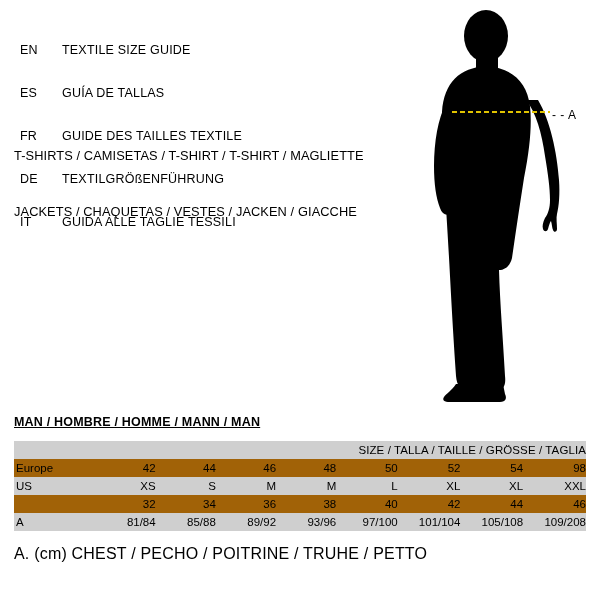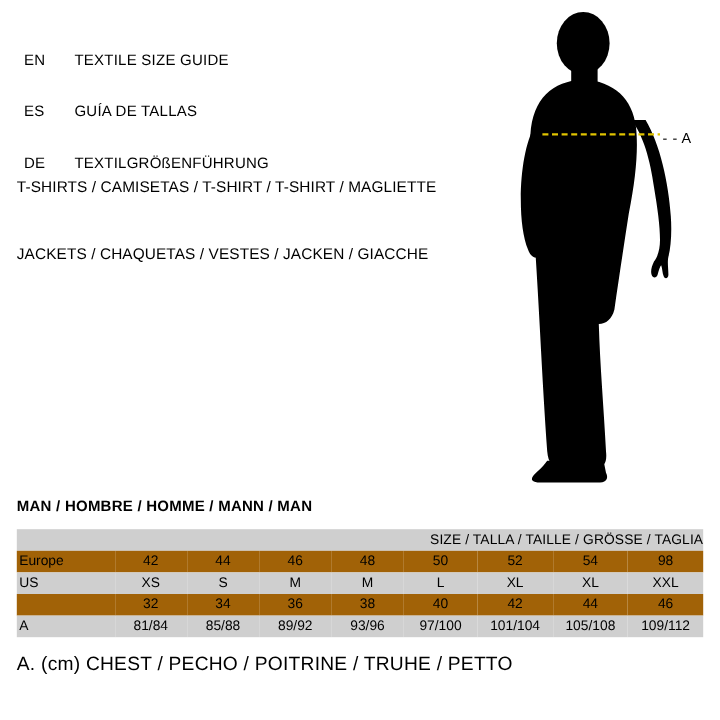--- a/index.html
+++ b/index.html
@@ -80,20 +80,21 @@
   }
 
   
   .man-title {
     position: absolute;
     top: 415px;
     left: 14px;
     font-size: 12.5px;
     font-weight: bold;
     letter-spacing: 0.2px;
+    text-decoration: underline;
   }
 
   table.size-table {
     position: absolute;
     top: 441px;
     left: 14px;
     width: 572px;
     border-collapse: collapse;
     font-size: 11.5px;
   }
@@ -108,21 +109,21 @@
     text-align: right;
   }
   .row-grey { background: #cfcfcf; }
   .row-white { background: #a16207; }
   .col-label {
     width: 90px;
     padding-left: 2px !important;
   }
   .cell {
     width: 68px;
-    text-align: center;
+    text-align: right;
   }
   .cell.c0 { padding-left: 0; }
 
   .footnote {
     position: absolute;
     top: 545px;
     left: 14px;
     font-size: 16px;
     letter-spacing: 0.2px;
   }
@@ -135,22 +136,30 @@
   <div class="lang-block">
     <div class="lang-row">
       <span class="lang-code">EN</span>
       <span class="lang-text">TEXTILE SIZE GUIDE</span>
     </div>
     <div class="lang-row">
       <span class="lang-code">ES</span>
       <span class="lang-text">GUÍA DE TALLAS</span>
     </div>
     <div class="lang-row">
+      <span class="lang-code">FR</span>
+      <span class="lang-text">GUIDE DES TAILLES TEXTILE</span>
+    </div>
+    <div class="lang-row">
       <span class="lang-code">DE</span>
       <span class="lang-text">TEXTILGRÖßENFÜHRUNG</span>
+    </div>
+    <div class="lang-row">
+      <span class="lang-code">IT</span>
+      <span class="lang-text">GUIDA ALLE TAGLIE TESSILI</span>
     </div>
   </div>
 
   <div class="cat-block">
     <div class="cat-line">T-SHIRTS / CAMISETAS / T-SHIRT / T-SHIRT / MAGLIETTE</div>
     <div class="cat-line">JACKETS / CHAQUETAS / VESTES / JACKEN / GIACCHE</div>
   </div>
 
   <div class="figure-wrap">
     <svg class="figure-svg" width="200" height="400" viewBox="0 0 200 400">
@@ -247,20 +256,20 @@
 
     <tr class="row-grey">
       <td class="col-label">A</td>
       <td class="cell c0">81/84</td>
       <td class="cell">85/88</td>
       <td class="cell">89/92</td>
       <td class="cell">93/96</td>
       <td class="cell">97/100</td>
       <td class="cell">101/104</td>
       <td class="cell">105/108</td>
-      <td class="cell">109/112</td>
+      <td class="cell">109/208</td>
     </tr>
   </tbody>
     </table>
 
   <div class="footnote">A. (cm) CHEST / PECHO / POITRINE / TRUHE / PETTO</div>
 
 </div>
 
 </body></html>

